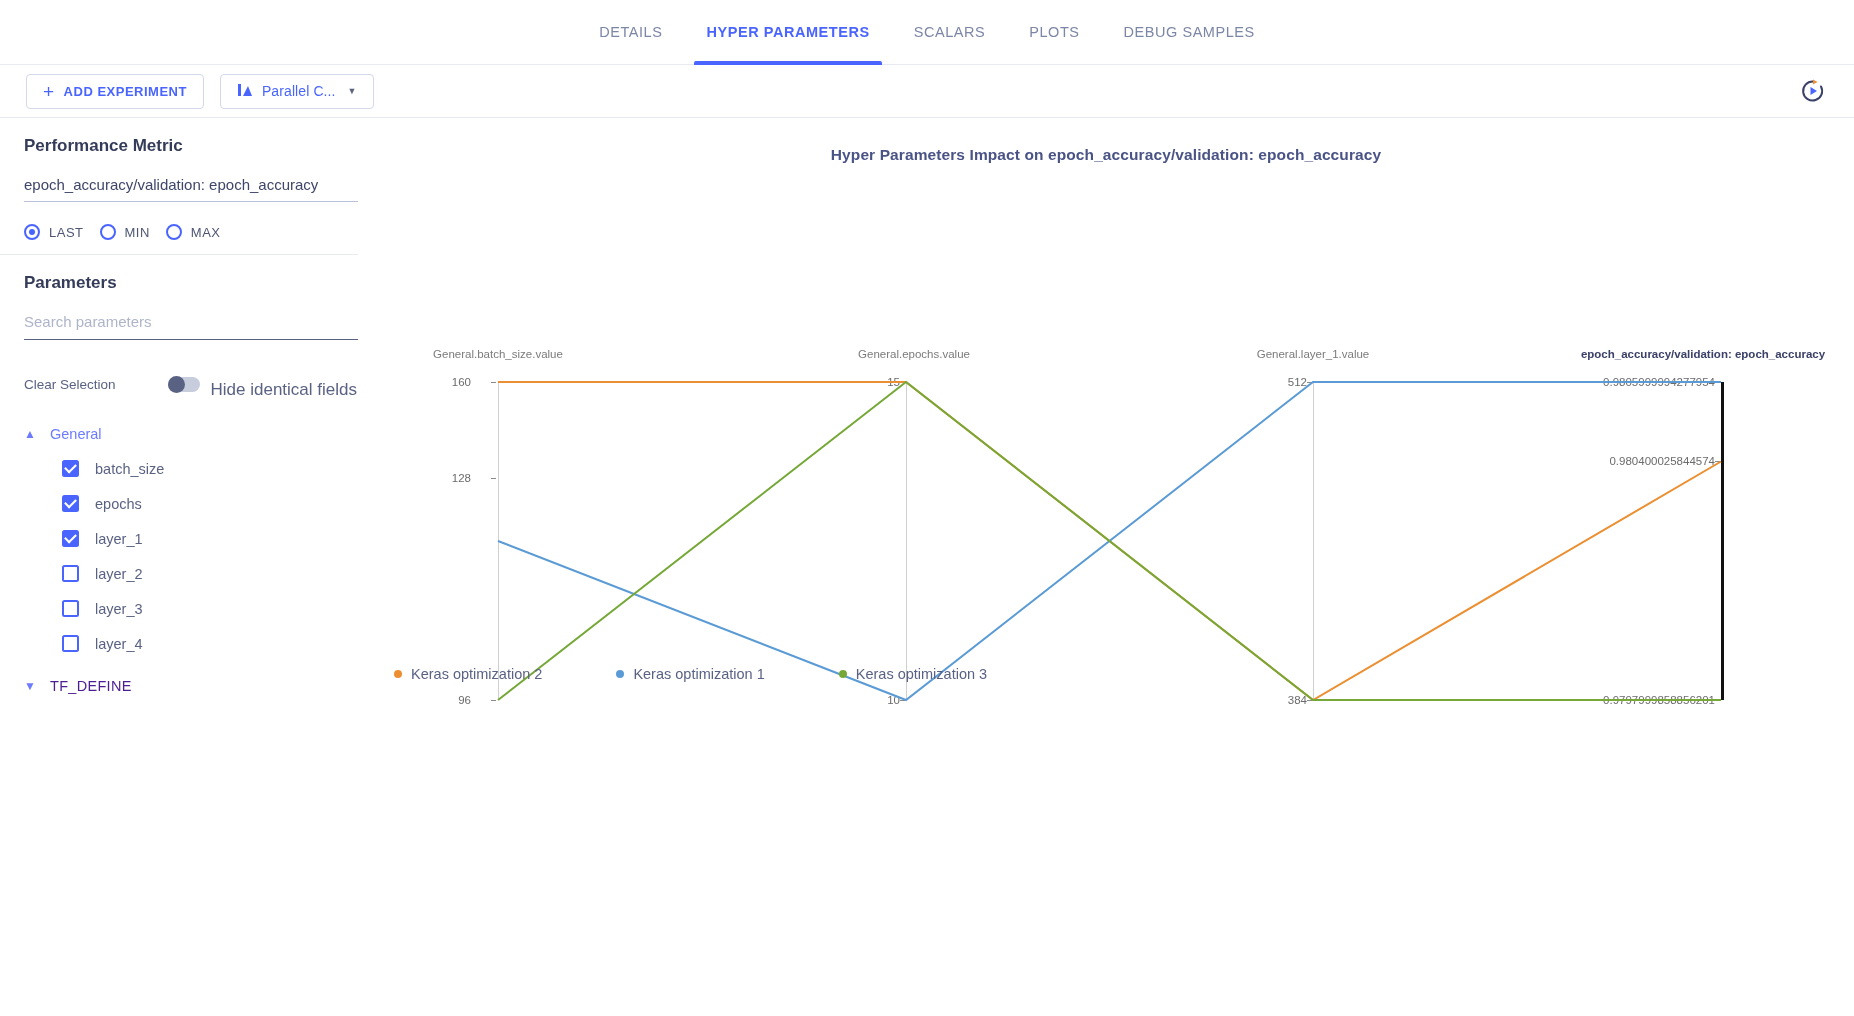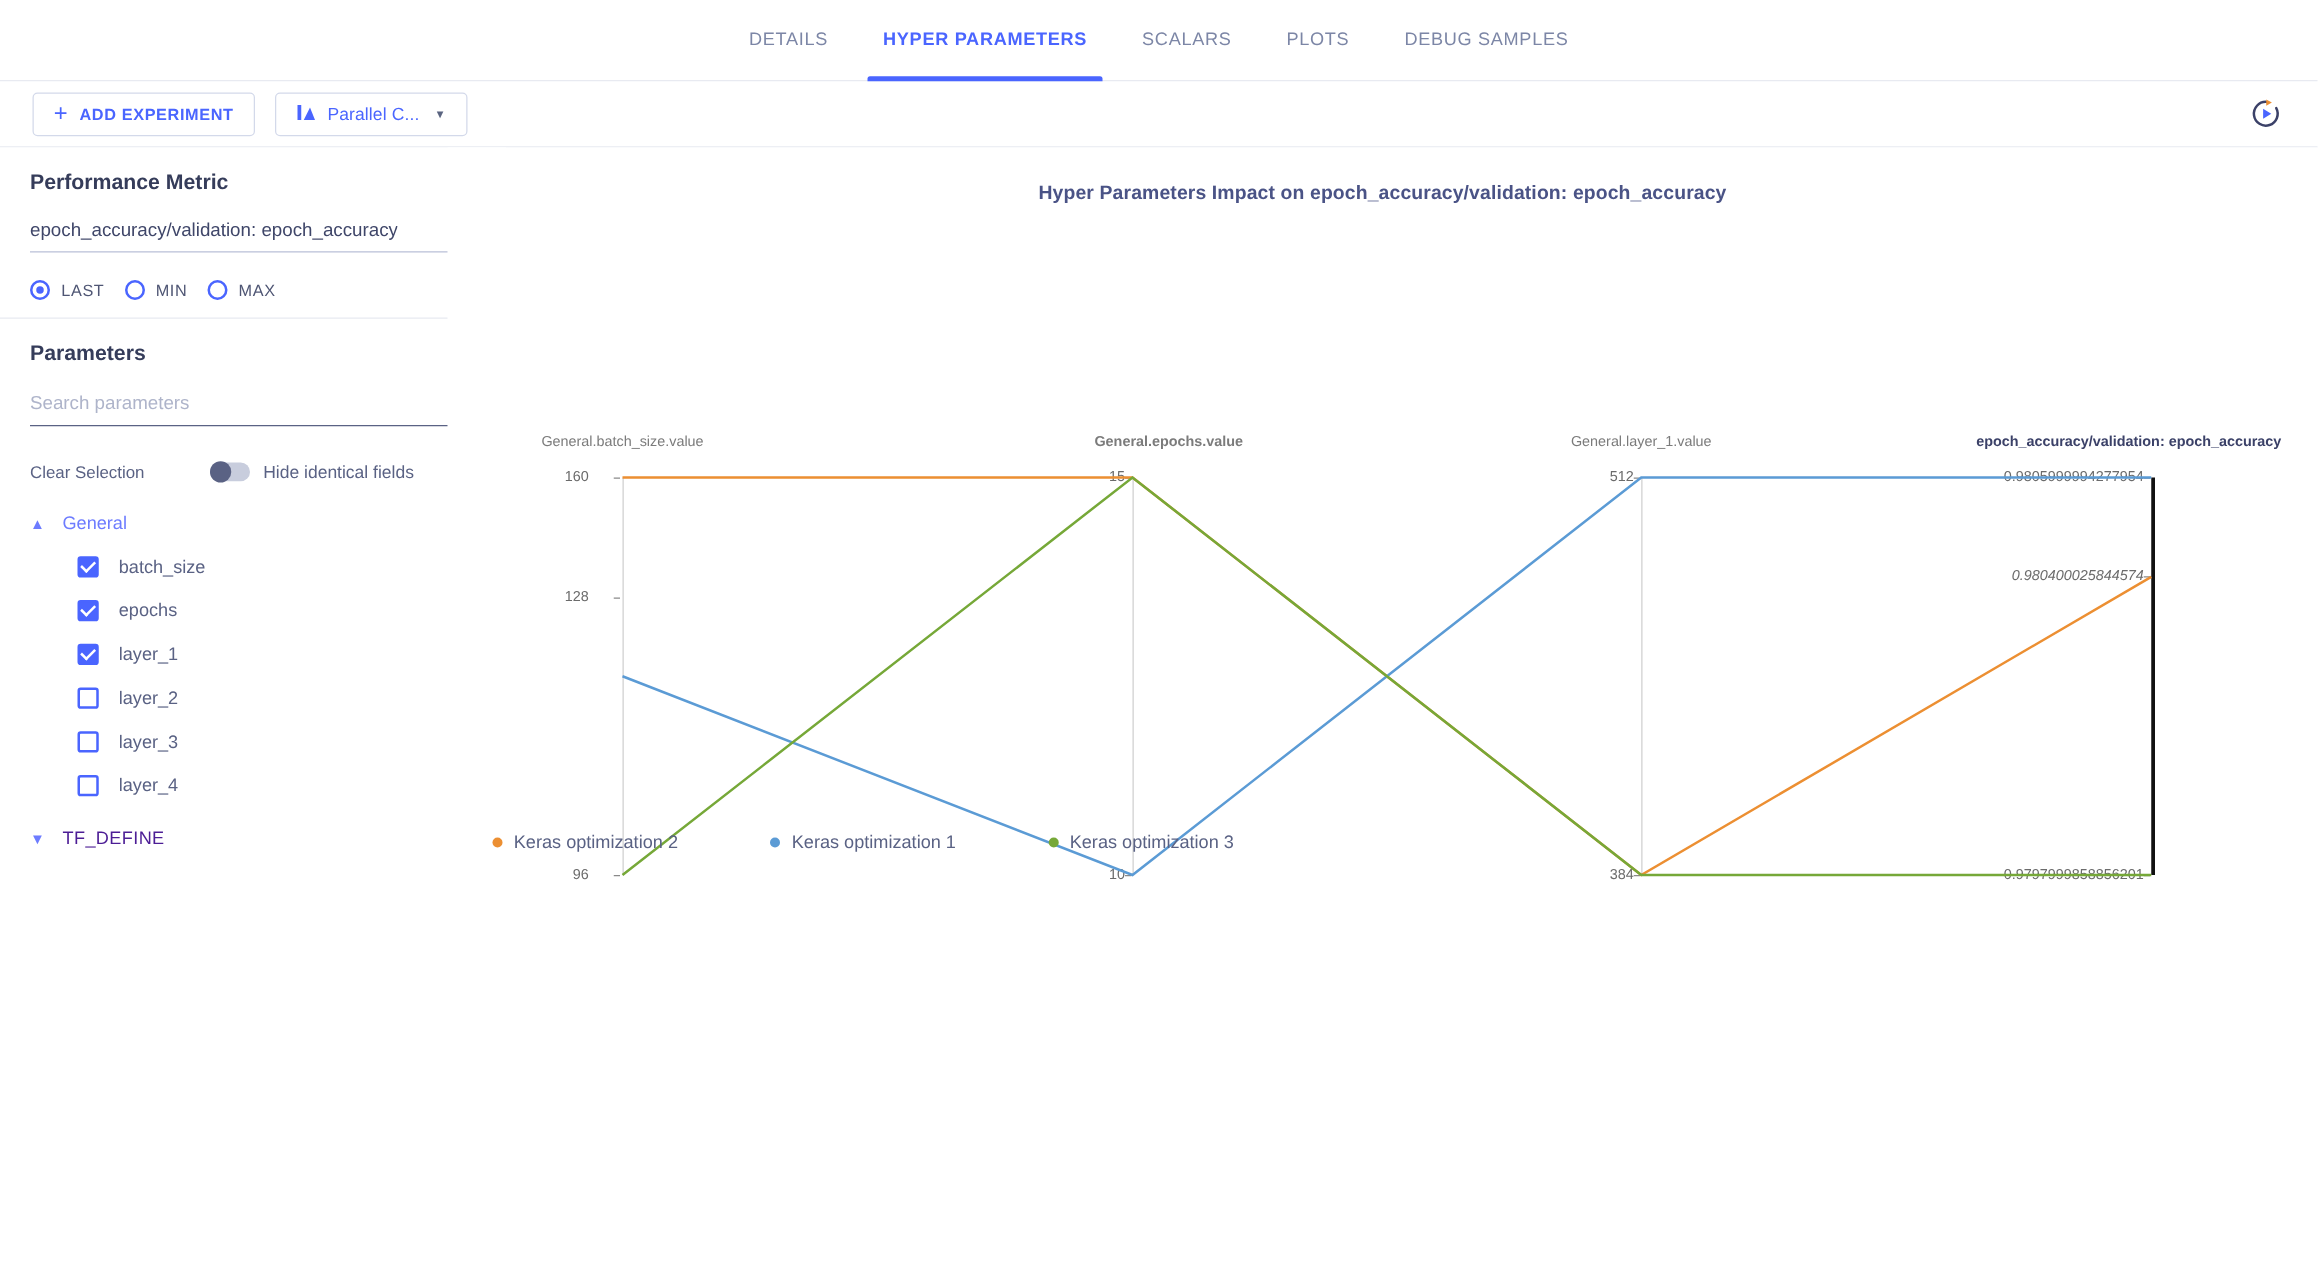--- a/index.html
+++ b/index.html
@@ -102,21 +102,21 @@
   }
   .clear-selection { font-size: 13.5px; color: #5a6284; cursor: pointer; }
   .toggle-group { margin-left: 52px; display: flex; align-items: center; gap: 11px; cursor: pointer; }
   .toggle {
     width: 32px; height: 15px; border-radius: 8px; background: #c8cddd; position: relative;
   }
   .toggle::after {
     content: ""; position: absolute; left: 0px; top: -1px;
     width: 17px; height: 17px; border-radius: 50%; background: #5a6284;
   }
-  .toggle-label { font-size: 14px; color: #5a6284; white-space: nowrap; }
+  .toggle-label { font-size: 17px; color: #5a6284; white-space: nowrap; margin-top: 12px; }
 
   .group-header {
     display: flex; align-items: center; gap: 14px;
     margin-top: 26px; cursor: pointer;
   }
   .chev { color: #6d7cff; font-size: 12px; width: 12px; text-align: center; }
   .group-name { color: #6d7cff; font-size: 14.5px; }
   .group-name.muted { color: #4c1d95; letter-spacing: .3px;}
 
   .param-item {
@@ -294,21 +294,21 @@
       <span class="chev">▼</span>
       <span class="group-name muted">TF_DEFINE</span>
     </div>
   </div>
 </div>
 
 <div class="chart-area">
   <div class="chart-title">Hyper Parameters Impact on epoch_accuracy/validation: epoch_accuracy</div>
 
   <div class="axis-title" id="axt0" style="left:140px; top:230px;">General.batch_size.value</div>
-  <div class="axis-title" id="axt1" style="left:577px; top:230px;font-weight:bold;">General.epochs.value</div>
+  <div class="axis-title" id="axt1" style="left:556px; top:230px;">General.epochs.value</div>
   <div class="axis-title" id="axt2" style="left:955px; top:230px;">General.layer_1.value</div>
   <div class="axis-title bold" id="axt3" style="left:1345px; top:230px;">epoch_accuracy/validation: epoch_accuracy</div>
 
   <div class="axis-line" style="left:140px; top:264px; height:318px;"></div>
   <div class="axis-line" style="left:548px; top:264px; height:318px;"></div>
   <div class="axis-line" style="left:955px; top:264px; height:318px;"></div>
   <div class="axis-line thick" style="left:1363px; top:264px; height:318px;"></div>
 
   <div class="tick-label" style="left:113px; top:258px; transform:translateX(-100%);">160</div>
   <div class="tick-mark" style="left:133px; top:264px;"></div>
@@ -322,21 +322,21 @@
   <div class="tick-label" style="left:542px; top:576px; transform:translateX(-100%);">10</div>
   <div class="tick-mark" style="left:542px; top:582px;"></div>
 
   <div class="tick-label" style="left:949px; top:258px; transform:translateX(-100%);">512</div>
   <div class="tick-mark" style="left:949px; top:264px;"></div>
   <div class="tick-label" style="left:949px; top:576px; transform:translateX(-100%);">384</div>
   <div class="tick-mark" style="left:949px; top:582px;"></div>
 
   <div class="tick-label" style="left:1357px; top:258px; transform:translateX(-100%);">0.9805999994277954</div>
   <div class="tick-mark" style="left:1357px; top:264px;"></div>
-  <div class="tick-label" style="left:1357px; top:337px; transform:translateX(-100%);font-style:italic;">0.980400025844574</div>
+  <div class="tick-label" style="left:1357px; top:337px; transform:translateX(-100%);">0.980400025844574</div>
   <div class="tick-mark" style="left:1357px; top:343px;"></div>
   <div class="tick-label" style="left:1357px; top:576px; transform:translateX(-100%);">0.9797999858856201</div>
   <div class="tick-mark" style="left:1357px; top:582px;"></div>
 
   <svg class="lines" width="1496" height="898">
     <polyline id="line-0" fill="none" stroke-width="2" points="140,264.00 548,264.00 955,582.00 1363,343.49" stroke="#ec8f32"></polyline>
     <polyline id="line-1" fill="none" stroke-width="2" points="140,423.00 548,582.00 955,264.00 1363,264.00" stroke="#5b9bd5"></polyline>
     <polyline id="line-2" fill="none" stroke-width="2" points="140,582.00 548,264.00 955,582.00 1363,582.00" stroke="#76a838"></polyline>
   </svg>
 

